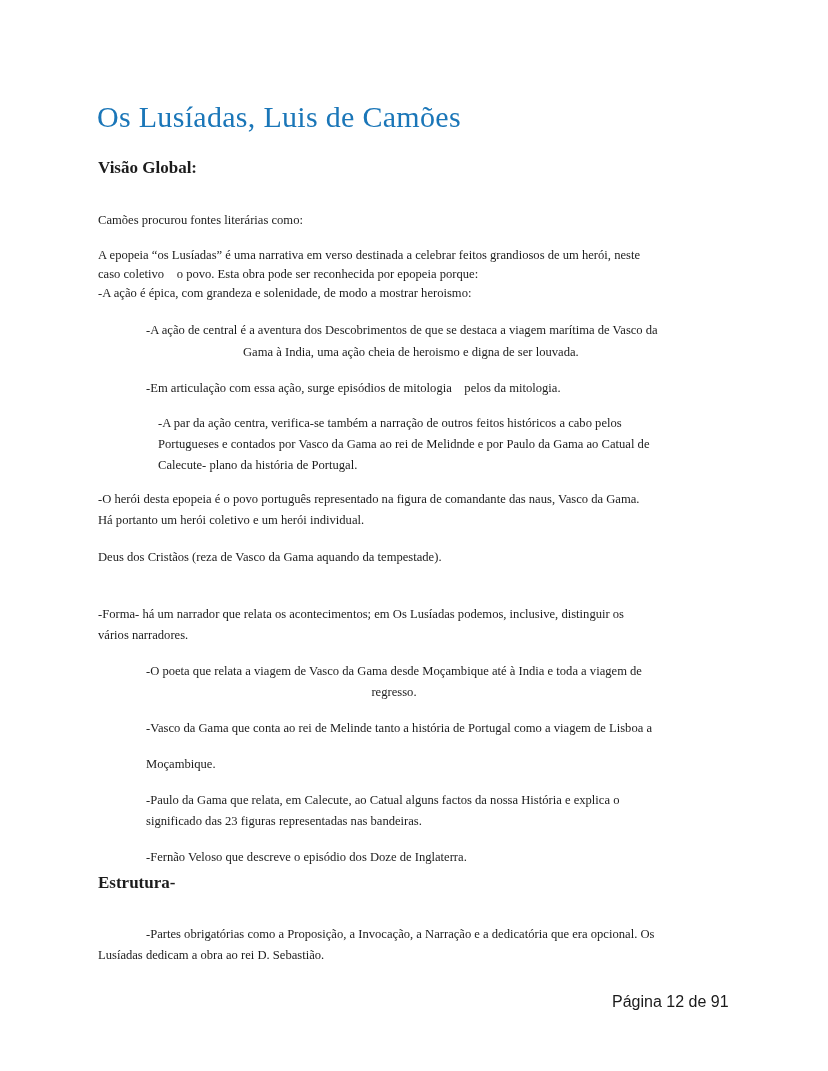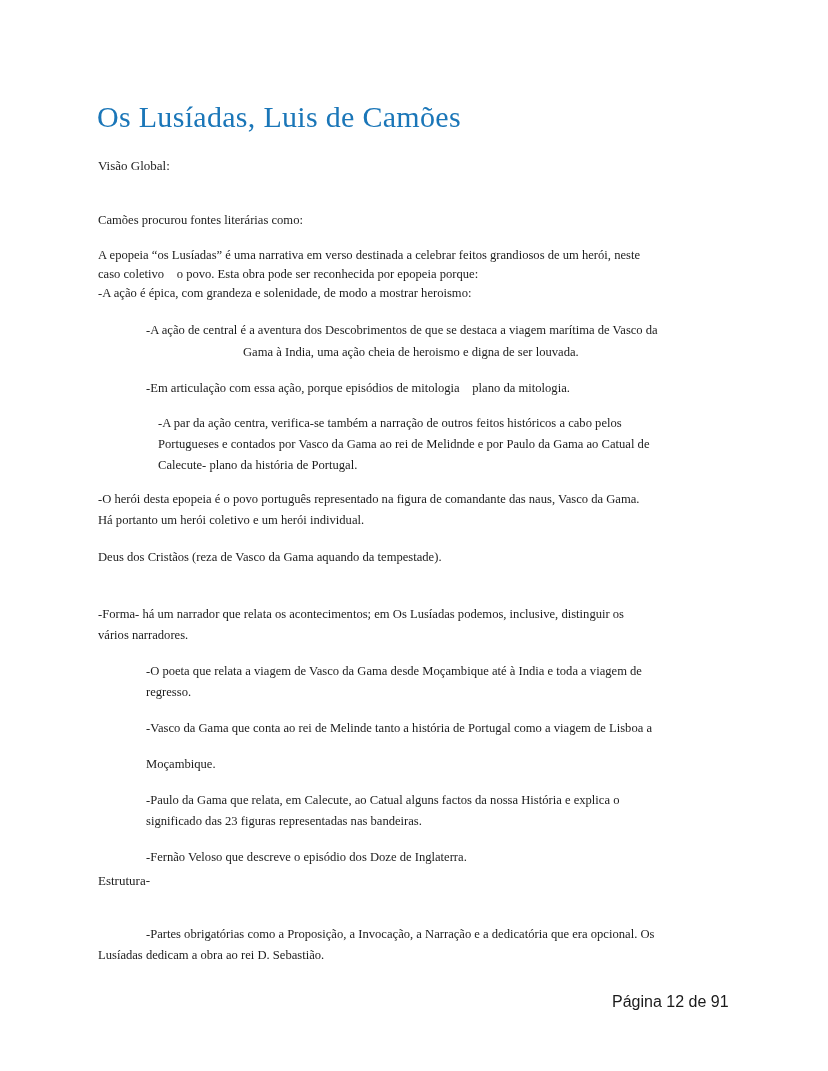--- a/index.html
+++ b/index.html
@@ -1,19 +1,19 @@
 <!DOCTYPE html>
 <html><head>
 <meta charset="utf-8">
 <style>
   html, body { margin: 0; padding: 0; background: #ffffff; }
   body { width: 828px; height: 1071px; position: relative; overflow: hidden; }
   .page { position: absolute; left: 0; top: 0; width: 728px; height: 1071px; background: #fff; }
   .title { position: absolute; left: 97px; top: 100px; font-size: 30px; color: #1a76b8; font-family: "Liberation Serif", serif; letter-spacing: 0.3px; white-space: nowrap; }
-  .h2 { position: absolute; left: 98px; font-size: 13px; font-family: "Liberation Serif", serif; color: #1c1c1c; white-space: nowrap; }
+  .h2 { position: absolute; left: 98px; font-size: 17px; font-family: "Liberation Serif", serif; color: #1c1c1c; white-space: nowrap; font-weight: bold; }
   .p { position: absolute; font-size: 12.6px; line-height: 20px; font-family: "Liberation Serif", serif; color: #1c1c1c; margin-top: 13px; }
   .p span { display: block; white-space: nowrap; }
   .footer { position: absolute; left: 612px; top: 993px; font-family: "Liberation Sans", sans-serif; font-size: 16px; color: #1a1a1a; white-space: nowrap; }
 </style>
 </head>
 <body>
 
 <div class="page">
 
   <div class="title">Os Lusíadas, Luis de Camões</div>
@@ -29,21 +29,21 @@
     <span style="white-space:pre;">caso coletivo    o povo. Esta obra pode ser reconhecida por epopeia porque:</span>
     <span>-A ação é épica, com grandeza e solenidade, de modo a mostrar heroismo:</span>
   </div>
 
   <div class="p" style="left:146px; top:306px; line-height:22px;">
     <span>-A ação de central é a aventura dos Descobrimentos de que se destaca a viagem marítima de Vasco da</span>
     <span style="padding-left:97px;">Gama à India, uma ação cheia de heroismo e digna de ser louvada.</span>
   </div>
 
   <div class="p" style="left:146px; top:365px;">
-    <span style="white-space:pre;">-Em articulação com essa ação, porque episódios de mitologia    plano da mitologia.</span>
+    <span style="white-space:pre;">-Em articulação com essa ação, surge episódios de mitologia    pelos da mitologia.</span>
   </div>
 
   <div class="p" style="left:158px; top:400px; line-height:21px;">
     <span>-A par da ação centra, verifica-se também a narração de outros feitos históricos a cabo pelos</span>
     <span>Portugueses e contados por Vasco da Gama ao rei de Melidnde e por Paulo da Gama ao Catual de</span>
     <span>Calecute- plano da história de Portugal.</span>
   </div>
 
   <div class="p" style="left:98px; top:476px; line-height:21px;">
     <span>-O herói desta epopeia é o povo português representado na figura de comandante das naus, Vasco da Gama.</span>
@@ -52,21 +52,21 @@
 
   <div class="p" style="left:98px; top:534px; line-height:21px;">
     <span>Deus dos Cristãos (reza de Vasco da Gama aquando da tempestade).</span>
   </div>
 
   <div class="p" style="left:98px; top:591px; line-height:21px;">
     <span>-Forma- há um narrador que relata os acontecimentos; em Os Lusíadas podemos, inclusive, distinguir os</span>
     <span>vários narradores.</span>
   </div>
 
-  <div class="p" style="left:146px; top:648px; line-height:21px;">
+  <div class="p" style="left:146px; top:648px; line-height:21px;text-align:center;">
     <span>-O poeta que relata a viagem de Vasco da Gama desde Moçambique até à India e toda a viagem de</span>
     <span>regresso.</span>
   </div>
 
   <div class="p" style="left:146px; top:705px;">
     <span>-Vasco da Gama que conta ao rei de Melinde tanto a história de Portugal como a viagem de Lisboa a</span>
     <span style="margin-top:16px;">Moçambique.</span>
   </div>
 
   <div class="p" style="left:146px; top:777px; line-height:21px;">

